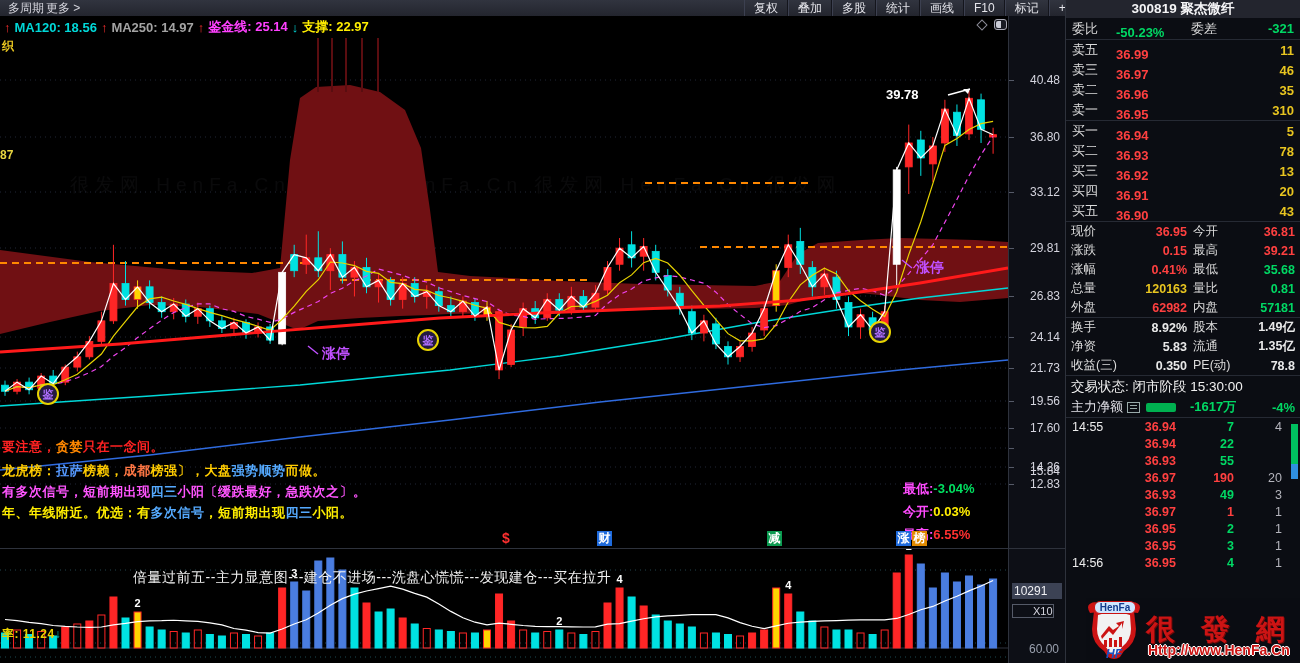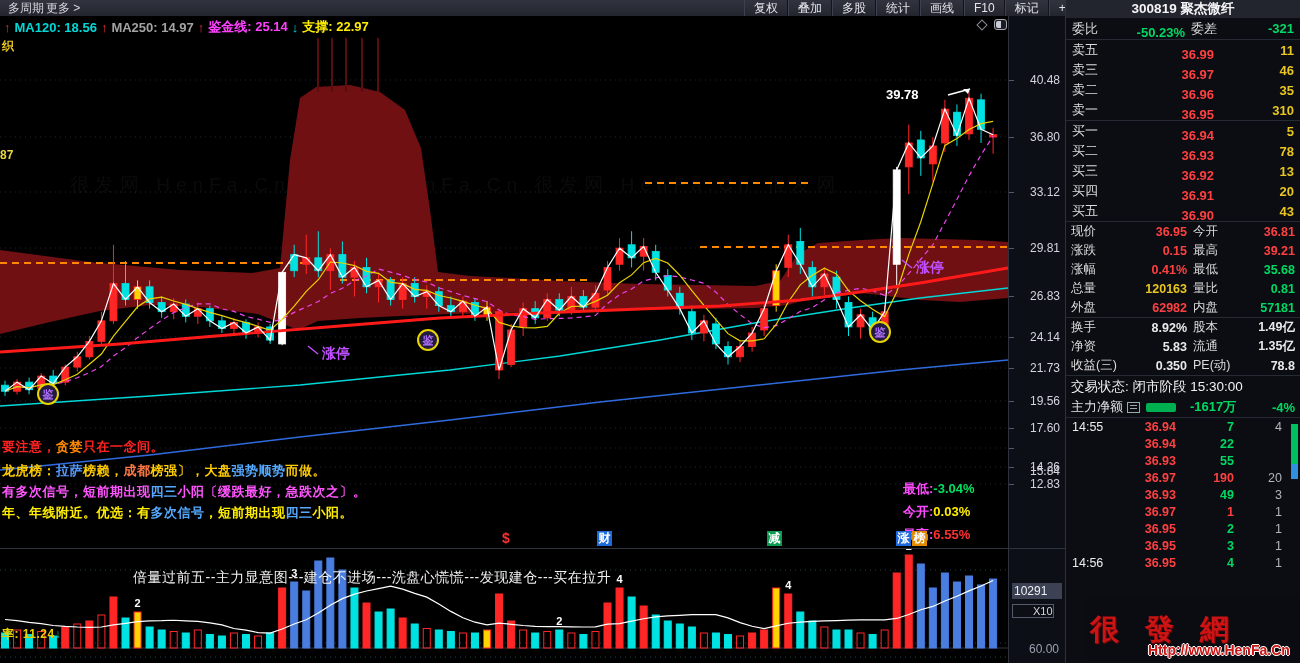--- a/index.html
+++ b/index.html
@@ -37,21 +37,21 @@
   .pricetick{position:absolute;right:5px;font-size:12px;color:#d4d4de;}
   .tickdash{position:absolute;left:0;width:5px;height:1px;background:#555a68;}
   #volv1{position:absolute;left:3px;top:567px;width:50px;background:#3c4254;color:#f0f0f4;font-size:12px;padding:1px 2px;}
   #volv2{position:absolute;left:3px;top:588px;width:34px;border:1px solid #555a68;color:#d4d4de;font-size:11px;padding:0 20px;}
   #volv3{position:absolute;right:6px;top:626px;color:#9aa0ae;font-size:12px;}
   
   #rpanel{position:absolute;left:1065px;top:0;width:235px;height:663px;background:#0b0d13;border-left:1px solid #2e323c;color:#e2e2e8;}
   #rtitle{height:18px;line-height:18px;text-align:center;font-size:13.5px;font-weight:bold;color:#f4f4f6;background:#23252e;}
   .rrow{display:flex;align-items:center;height:20px;padding:0 6px;font-size:13px;}
   .rrow .lab{width:44px;color:#dcdcdc;}
-  .rrow .pr{flex:1;text-align:right;font-weight:bold;padding-right:26px;margin-top:8px;}
+  .rrow .pr{flex:1;text-align:left;font-weight:bold;padding-right:26px;margin-top:8px;}
   .rrow .qt{width:54px;text-align:right;font-weight:bold;color:#e8c520;}
   .sep{border-top:1px solid #262a34;}
   .drow{display:flex;height:19px;align-items:center;padding:0 5px;font-size:12.5px;}
   .drow span{white-space:nowrap;}
   .dl{width:52px;color:#dcdcdc;}
   .dv{width:64px;text-align:right;font-weight:bold;}
   .dl2{width:48px;padding-left:6px;color:#dcdcdc;}
   .dv2{flex:1;text-align:right;font-weight:bold;}
   #statusrow{height:22px;line-height:22px;font-size:13.5px;color:#f0f0f0;padding-left:5px;border-top:1px solid #262a34;white-space:nowrap;}
   #mainforce{display:flex;align-items:center;height:21px;padding:0 5px;font-size:13px;border-bottom:1px solid #262a34;}
@@ -650,20 +650,35 @@
           <span class="t-pr">36.95</span>
           <span class="t-q" style="color: rgb(0, 216, 100);">4</span>
           <span class="t-x">1</span>
         </div>
         <div id="scrollbar">
           <div id="sb-g"></div>
           <div id="sb-b"></div>
         </div>
       </div>
     <div id="logo">
+      <div id="bull">
+        <svg width="56" height="62" viewBox="0 0 56 62">
+          <path d="M4,14 Q-2,4 10,3 Q7,9 13,13 Z" fill="#cc1414"></path>
+          <path d="M52,14 Q58,4 46,3 Q49,9 43,13 Z" fill="#cc1414"></path>
+          <path d="M8,12 Q28,4 48,12 L50,30 Q50,44 38,52 L34,58 Q28,62 22,58 L18,52 Q6,44 6,30 Z" fill="#cc1414"></path>
+          <path d="M12,16 Q28,10 44,16 L45,30 Q45,41 36,48 L32,54 Q28,57 24,54 L20,48 Q11,41 11,30 Z" fill="#f2f2f2"></path>
+          <path d="M16,40 L23,32 L27,36 L36,24 L36,30 L38,22 L30,24 L33,27 L27,31 L23,27 L15,37 Z" fill="#cc1414"></path>
+          <rect x="18" y="41" width="3" height="7" fill="#cc1414"></rect>
+            <rect x="23" y="39" width="3" height="9" fill="#cc1414"></rect>
+            <rect x="28" y="41" width="3" height="7" fill="#cc1414"></rect>
+            <rect x="33" y="38" width="3" height="10" fill="#cc1414"></rect>
+        </svg>
+        <div id="henfa-pill">HenFa</div>
+        <div style="position:absolute;left:20px;top:48px;color:#1a52c0;font-weight:bold;font-style:italic;font-size:12px;">HF</div>
+      </div>
       <div id="cnname">很 發 網</div>
       <div id="logourl">Http://www.HenFa.Cn</div>
     </div>
   </div>
 
   <div class="vline" style="left:1065px;top:0;width:1px;height:663px;"></div>
   <div class="vline" style="left:0;top:548px;width:1065px;height:1px;"></div>
 </div>
 
 </body></html>

